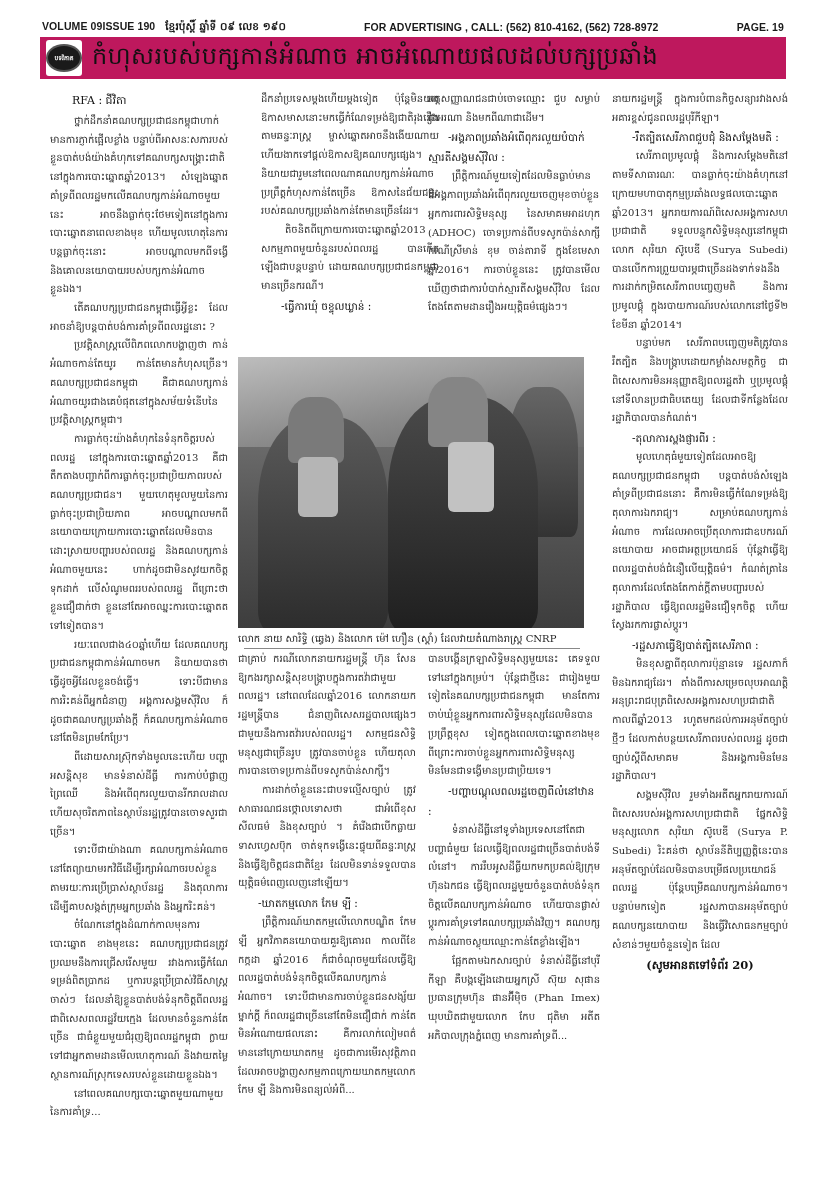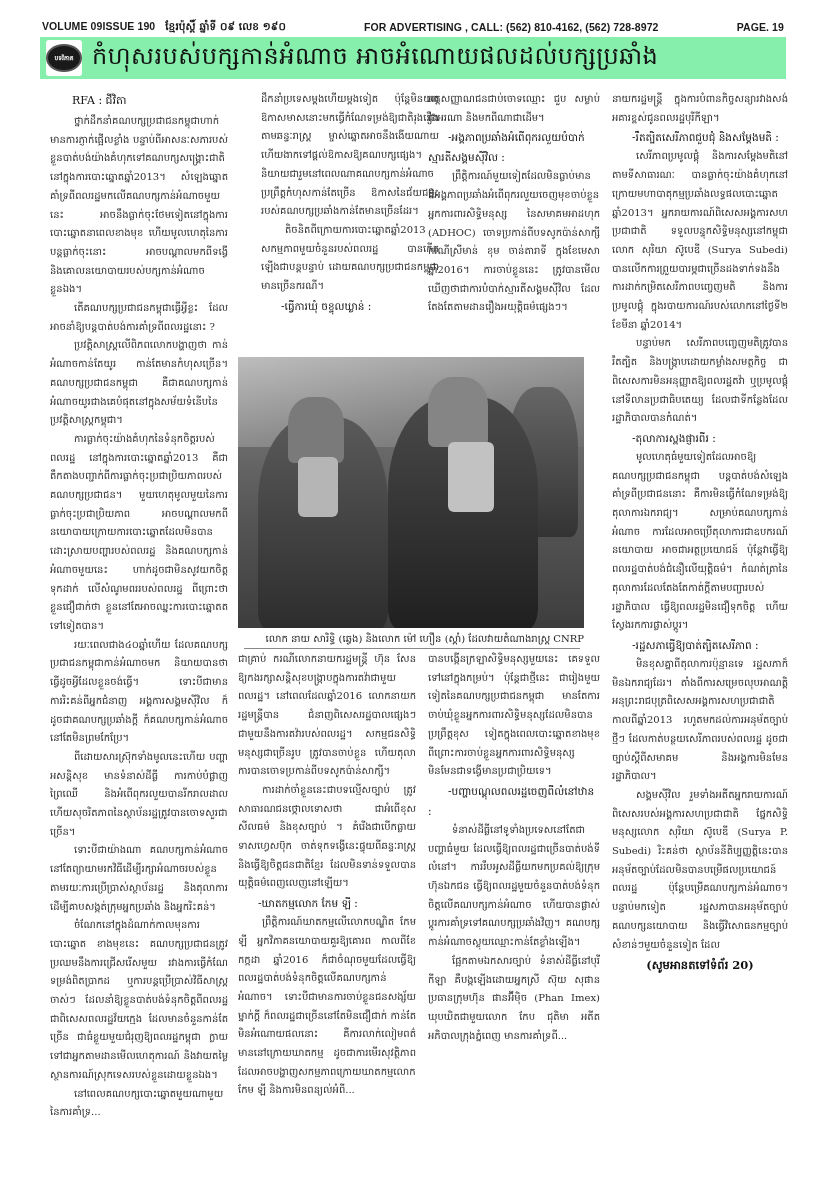--- a/index.html
+++ b/index.html
@@ -4,21 +4,21 @@
 <style>
   html, body { margin:0; padding:0; background:#ffffff; }
   body { width:823px; height:1184px; position:relative; overflow:hidden;
          font-family:"DejaVu Serif", serif; color:#222; }
   .masthead { position:absolute; left:42px; top:20px; width:742px; height:14px;
               display:flex; align-items:center; justify-content:space-between;
               font-family:"Liberation Sans", sans-serif; font-weight:bold; font-size:10.5px;
               color:#1a1a1a; letter-spacing:0.1px; }
   .masthead .grp { display:flex; }
   .titlebar { position:absolute; left:40px; top:37px; width:746px; height:42px;
-              background:#86efac; display:flex; align-items:center; }
+              background:#be185d; display:flex; align-items:center; }
   .logo { width:36px; height:36px; margin:0 10px 0 6px; background:#fff; border-radius:3px;
           display:flex; align-items:center; justify-content:center; }
   .logo .burst { width:32px; height:24px; background:#1a1a1a; border-radius:50%;
                  box-shadow:0 0 0 2px #555; display:flex; align-items:center; justify-content:center;
                  color:#fff; font-size:6px; font-weight:bold; font-family:"DejaVu Sans", sans-serif; }
   .headline { font-family:"DejaVu Serif", serif; font-size:24px; color:#111; white-space:nowrap;
               overflow:hidden; letter-spacing:0.5px; }
   .col { position:absolute; top:90px; font-size:10px; line-height:18.7px; color:#2a2a2a;
          text-align:justify; overflow:hidden; }
   .col p { margin:0; text-indent:24px; }
@@ -36,21 +36,21 @@
   .photo .wall { position:absolute; left:0; top:0; width:346px; height:90px;
                  background:linear-gradient(170deg,#bdbdbd 0%,#8a8a8a 60%,#6e6e6e 100%); }
   .photo .person { position:absolute; border-radius:40% 40% 10% 10%; }
   .p1 { left:20px; top:60px; width:130px; height:215px; background:linear-gradient(180deg,#5a5a5a,#2c2c2c); }
   .p1h{ left:50px; top:40px; width:56px; height:66px; background:#7a7a7a; border-radius:50%; }
   .p2 { left:150px; top:40px; width:150px; height:235px; background:linear-gradient(180deg,#4a4a4a,#1f1f1f); }
   .p2h{ left:190px; top:20px; width:60px; height:70px; background:#858585; border-radius:50%; }
   .p3 { left:270px; top:30px; width:70px; height:150px; background:linear-gradient(180deg,#666,#333); }
   .towel1 { position:absolute; left:60px; top:100px; width:40px; height:60px; background:#b5b5b5; border-radius:6px; }
   .towel2 { position:absolute; left:210px; top:85px; width:46px; height:70px; background:#c2c2c2; border-radius:6px; }
-  .caption { position:absolute; left:238px; top:632px; width:346px; height:14px; text-align:right;
+  .caption { position:absolute; left:238px; top:632px; width:346px; height:14px; text-align:left;
              font-size:10px; color:#222; }
   .caprule { position:absolute; left:244px; top:648px; width:336px; height:1px; background:#888; }
   .more { text-align:center; font-weight:bold; font-size:11.5px; color:#111; text-indent:0 !important; margin-top:2px !important; }
 </style>
 </head>
 <body>
 
 <div class="masthead">
   <div class="grp">
     <span>VOLUME 09</span>

